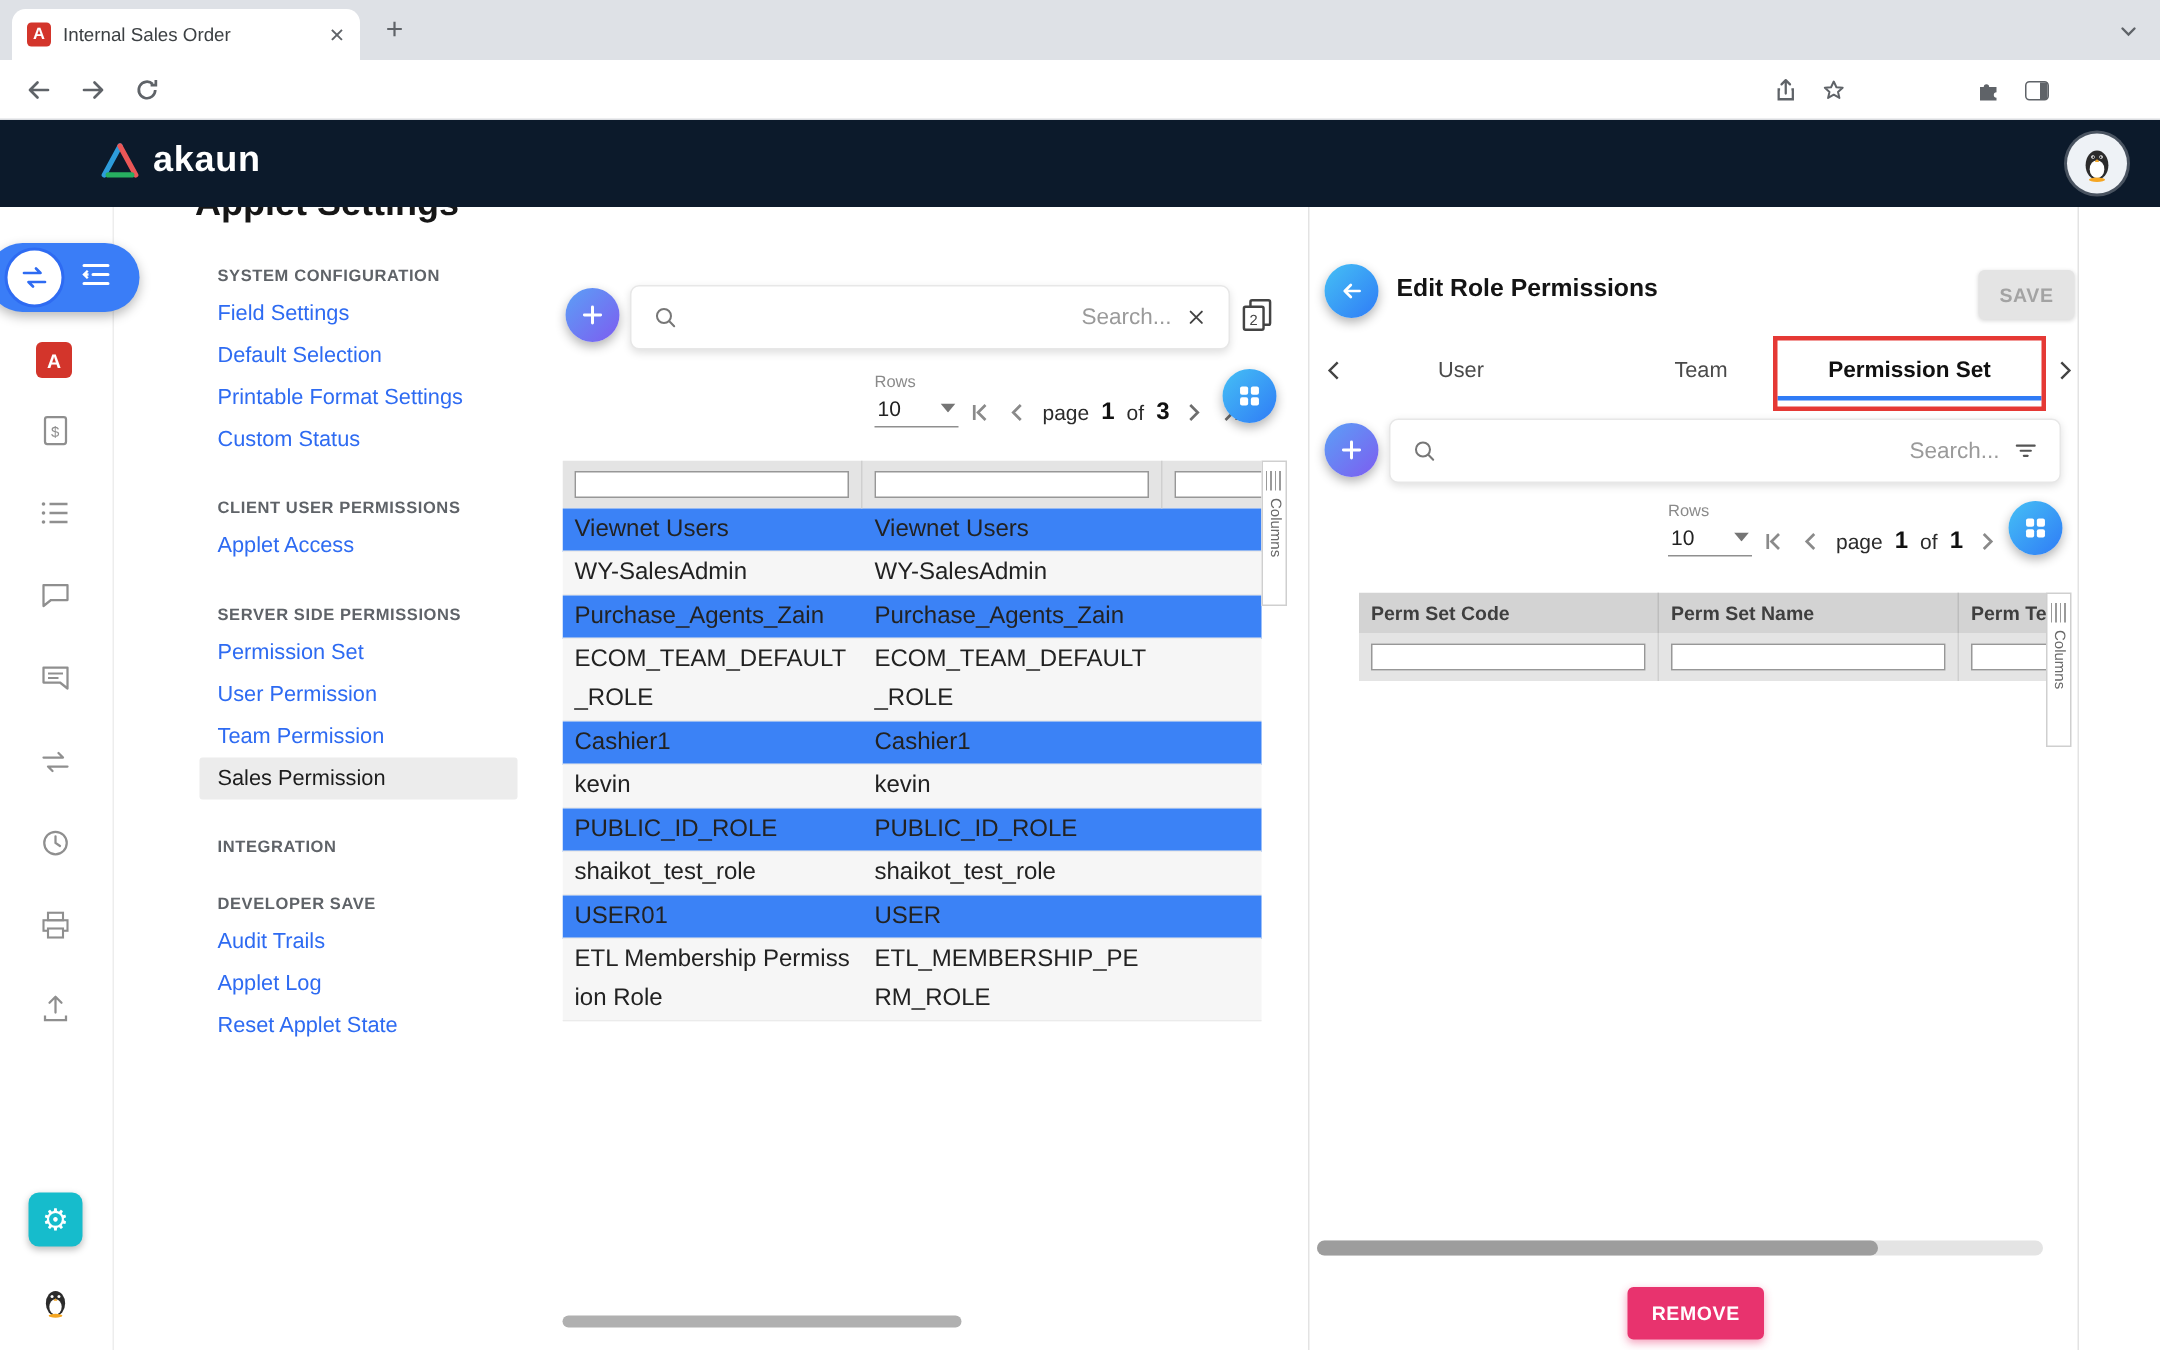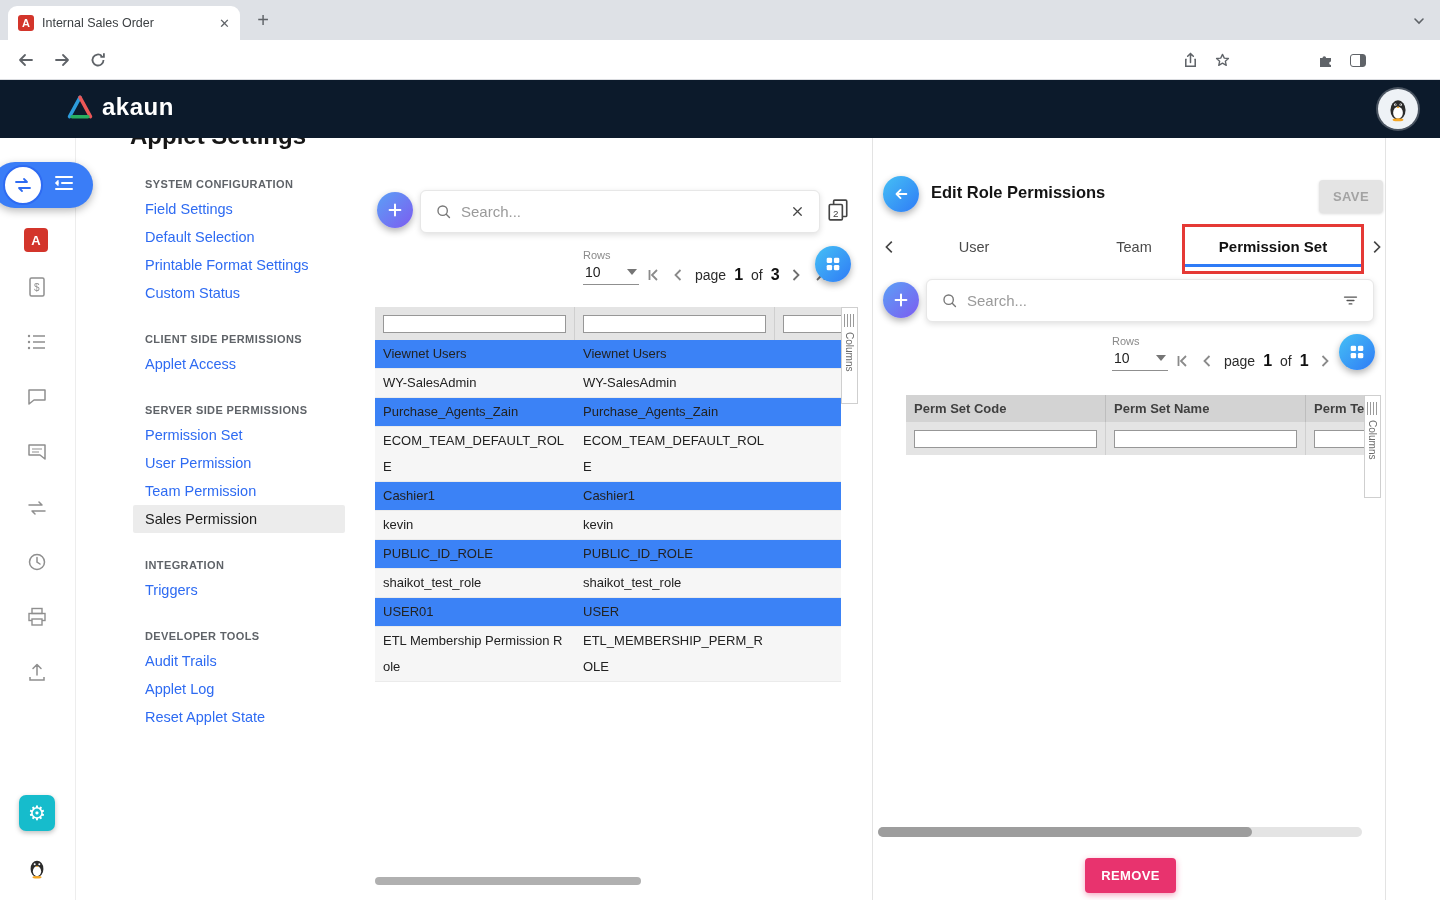--- a/index.html
+++ b/index.html
@@ -50,37 +50,37 @@
   .nav-heading { font-size:11px; font-weight:bold; color:#5f6368; letter-spacing:.4px; margin:26px 0 5px; }
   .nav-heading:first-child { margin-top:38px; }
   .nav-item { display:block; font-size:14.5px; color:#2e6bf2; padding:6px 0; cursor:pointer; text-decoration:none; }
   .nav-item.active { color:#1d1d1d; background:#ececec; margin-left:-12px; padding-left:12px; width:212px; border-radius:2px; }
 
   
   .circle-btn { position:absolute; width:36px; height:36px; border-radius:50%; display:flex; align-items:center; justify-content:center; box-shadow:0 3px 7px rgba(0,0,0,.3); cursor:pointer; }
   .grad-purple { background:linear-gradient(135deg,#5ba0f6 0%,#7d5cf0 100%); }
   .grad-blue { background:linear-gradient(135deg,#45c0f5 0%,#2f7bf6 100%); }
   .searchbox { position:absolute; height:43px; background:#fff; border:1px solid #e7e7e7; border-radius:6px; box-shadow:0 2px 6px rgba(0,0,0,.13); display:flex; align-items:center; padding:0 14px; gap:9px; }
-  .searchbox input { flex:1; border:none; outline:none; font-size:15px; color:#333; font-family:"Liberation Sans", sans-serif; background:transparent; }
+  .searchbox input { flex:1; border:none; outline:none; font-size:15px; color:#333; font-family:"Liberation Sans", sans-serif; background:transparent;text-align:right; }
   .searchbox input::placeholder { color:#9a9a9a; }
   .rows-lbl { position:absolute; font-size:11px; color:#8a8a8a; }
   .rows-sel { position:absolute; width:56px; border-bottom:1px solid #8f8f8f; padding:0 2px 4px; font-size:14px; color:#222; cursor:pointer; display:flex; justify-content:space-between; align-items:center; }
   .pager { position:absolute; display:flex; align-items:center; gap:3px; }
   .pager .pg { width:22px; height:22px; display:flex; align-items:center; justify-content:center; cursor:pointer; }
   .pager .ptxt { font-size:14px; color:#2b2b2b; margin:0 3px; }
   .pager .pnum { font-size:16px; font-weight:bold; color:#111; margin:0 2px; }
   .dtable { position:absolute; overflow:hidden; }
   .thead, .tfilter, .trow { display:flex; width:520px; }
   .th { height:27px; line-height:27px; background:#d3d3d3; font-size:13px; font-weight:bold; color:#3f3f3f; padding:0 8px; border-right:1px solid #bdbdbd; cursor:pointer; }
   .tfilter { background:#e4e4e4; }
   .fcell { padding:7px 8px; border-right:1px solid #cfcfcf; }
   .fcell input { width:100%; height:18px; border:1px solid #979797; background:#fff; outline:none; font-size:12px; padding:0 4px; }
   .trow { border-bottom:1px solid #ebebeb; background:#3b82f6; }
   .trow:nth-child(odd) { background:#f6f6f6; }
-  .td { font-size:13px; color:#222; padding:1px 8px; line-height:26px; word-break:break-all; }
+  .td { font-size:16px; color:#222; padding:1px 8px; line-height:26px; word-break:break-all; }
   .c1 { width:200px; flex:0 0 200px; } .c2 { width:200px; flex:0 0 200px; } .c3 { width:120px; flex:0 0 120px; }
   .col-handle { position:absolute; width:17px; background:#fff; border:1px solid #cfcfcf; display:flex; flex-direction:column; align-items:center; padding-top:6px; gap:5px; cursor:grab; }
   .grip { width:11px; height:13px; background:repeating-linear-gradient(90deg,#9a9a9a 0 1px,transparent 1px 3px); }
   .vlabel { writing-mode:vertical-rl; font-size:10px; color:#6a6a6a; }
   .hthumb { position:absolute; border-radius:4px; background:#b0b0b0; cursor:pointer; }
 
   
   .list-panel { position:absolute; left:360px; top:138px; width:512px; height:762px; background:#fff; }
 
   
@@ -273,30 +273,29 @@
 <div class="title-clip">
     <h1>Applet Settings</h1>
   </div>
 
 <nav class="settings-nav">
   <div class="nav-heading">SYSTEM CONFIGURATION</div>
   <a class="nav-item">Field Settings</a>
   <a class="nav-item">Default Selection</a>
   <a class="nav-item">Printable Format Settings</a>
   <a class="nav-item">Custom Status</a>
-  <div class="nav-heading">CLIENT SIDE PERMISSIONS</div>
+  <div class="nav-heading">CLIENT USER PERMISSIONS</div>
   <a class="nav-item">Applet Access</a>
   <div class="nav-heading">SERVER SIDE PERMISSIONS</div>
   <a class="nav-item">Permission Set</a>
   <a class="nav-item">User Permission</a>
   <a class="nav-item">Team Permission</a>
   <a class="nav-item active">Sales Permission</a>
   <div class="nav-heading">INTEGRATION</div>
-  <a class="nav-item">Triggers</a>
-  <div class="nav-heading">DEVELOPER TOOLS</div>
+  <div class="nav-heading">DEVELOPER SAVE</div>
   <a class="nav-item">Audit Trails</a>
   <a class="nav-item">Applet Log</a>
   <a class="nav-item">Reset Applet State</a>
 </nav>
 
 <div class="list-panel">
   <div class="circle-btn grad-purple" style="left:17px; top:54px;">
     <svg width="18" height="18" viewBox="0 0 20 20">
         <path d="M10 4v12M4 10h12" stroke="#fff" stroke-width="2.2" stroke-linecap="round"></path>
       </svg>

